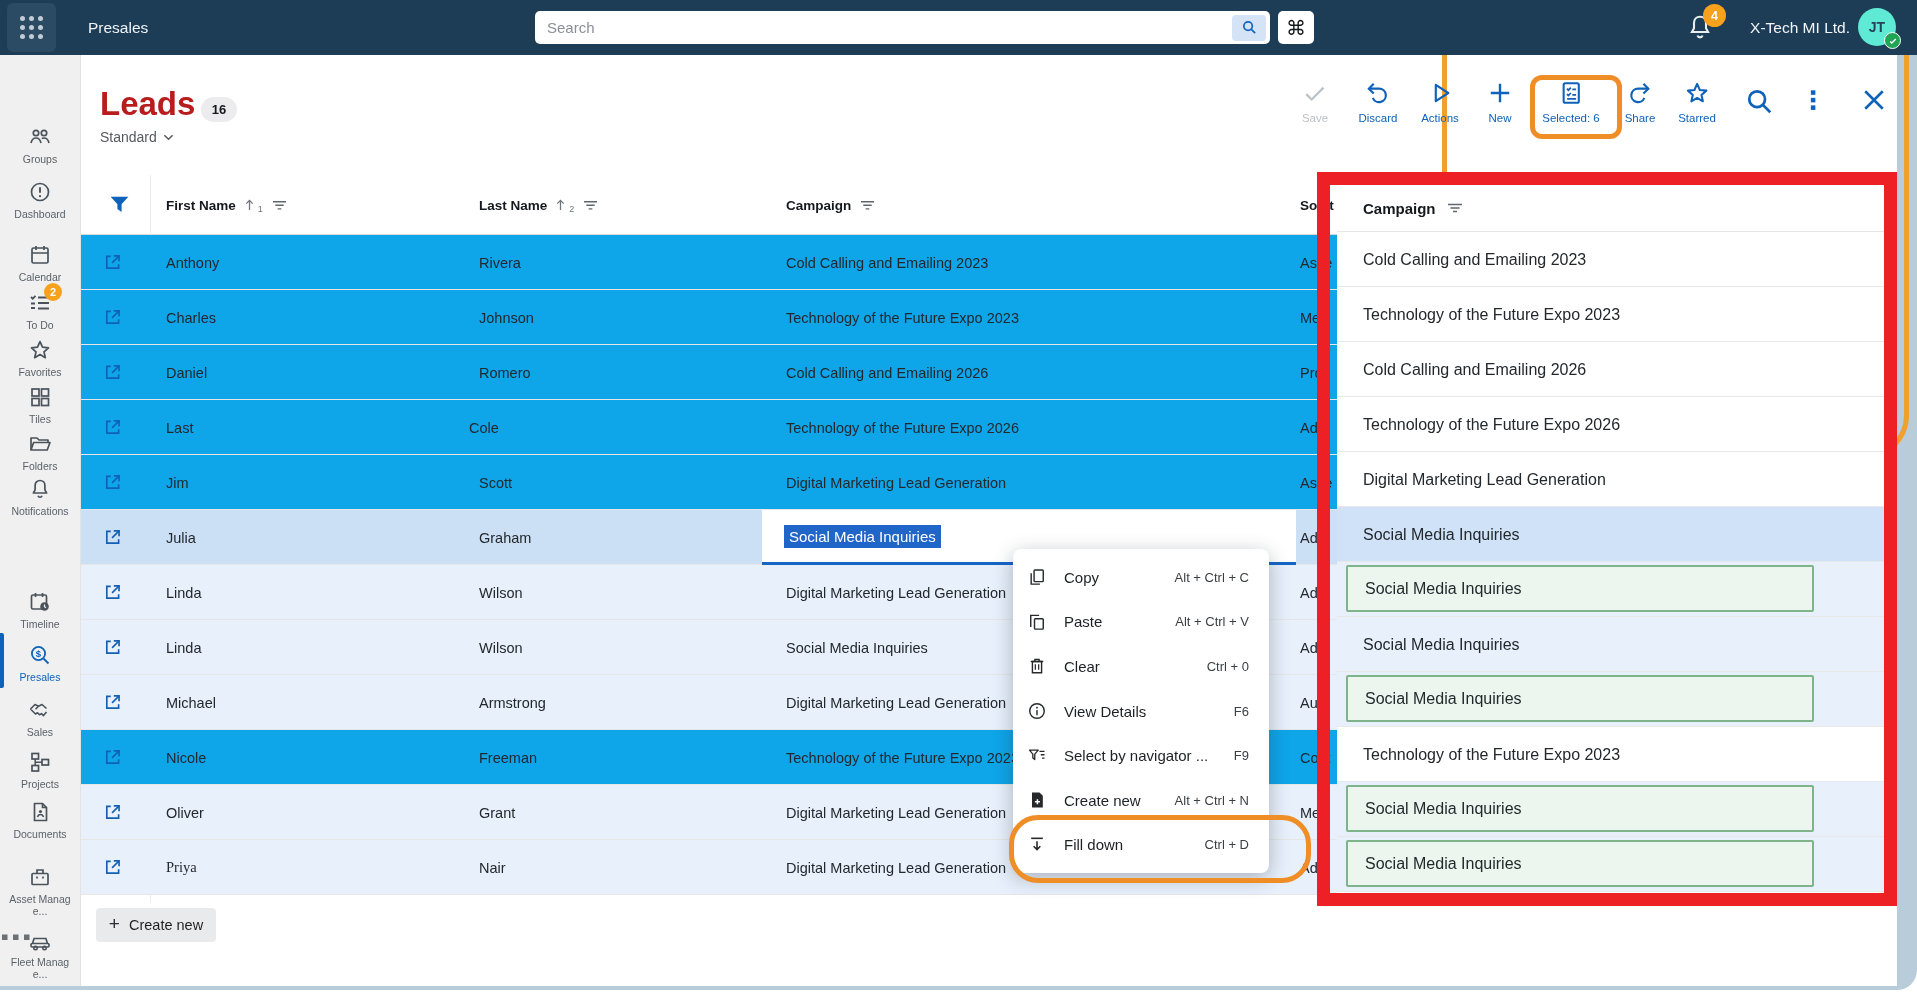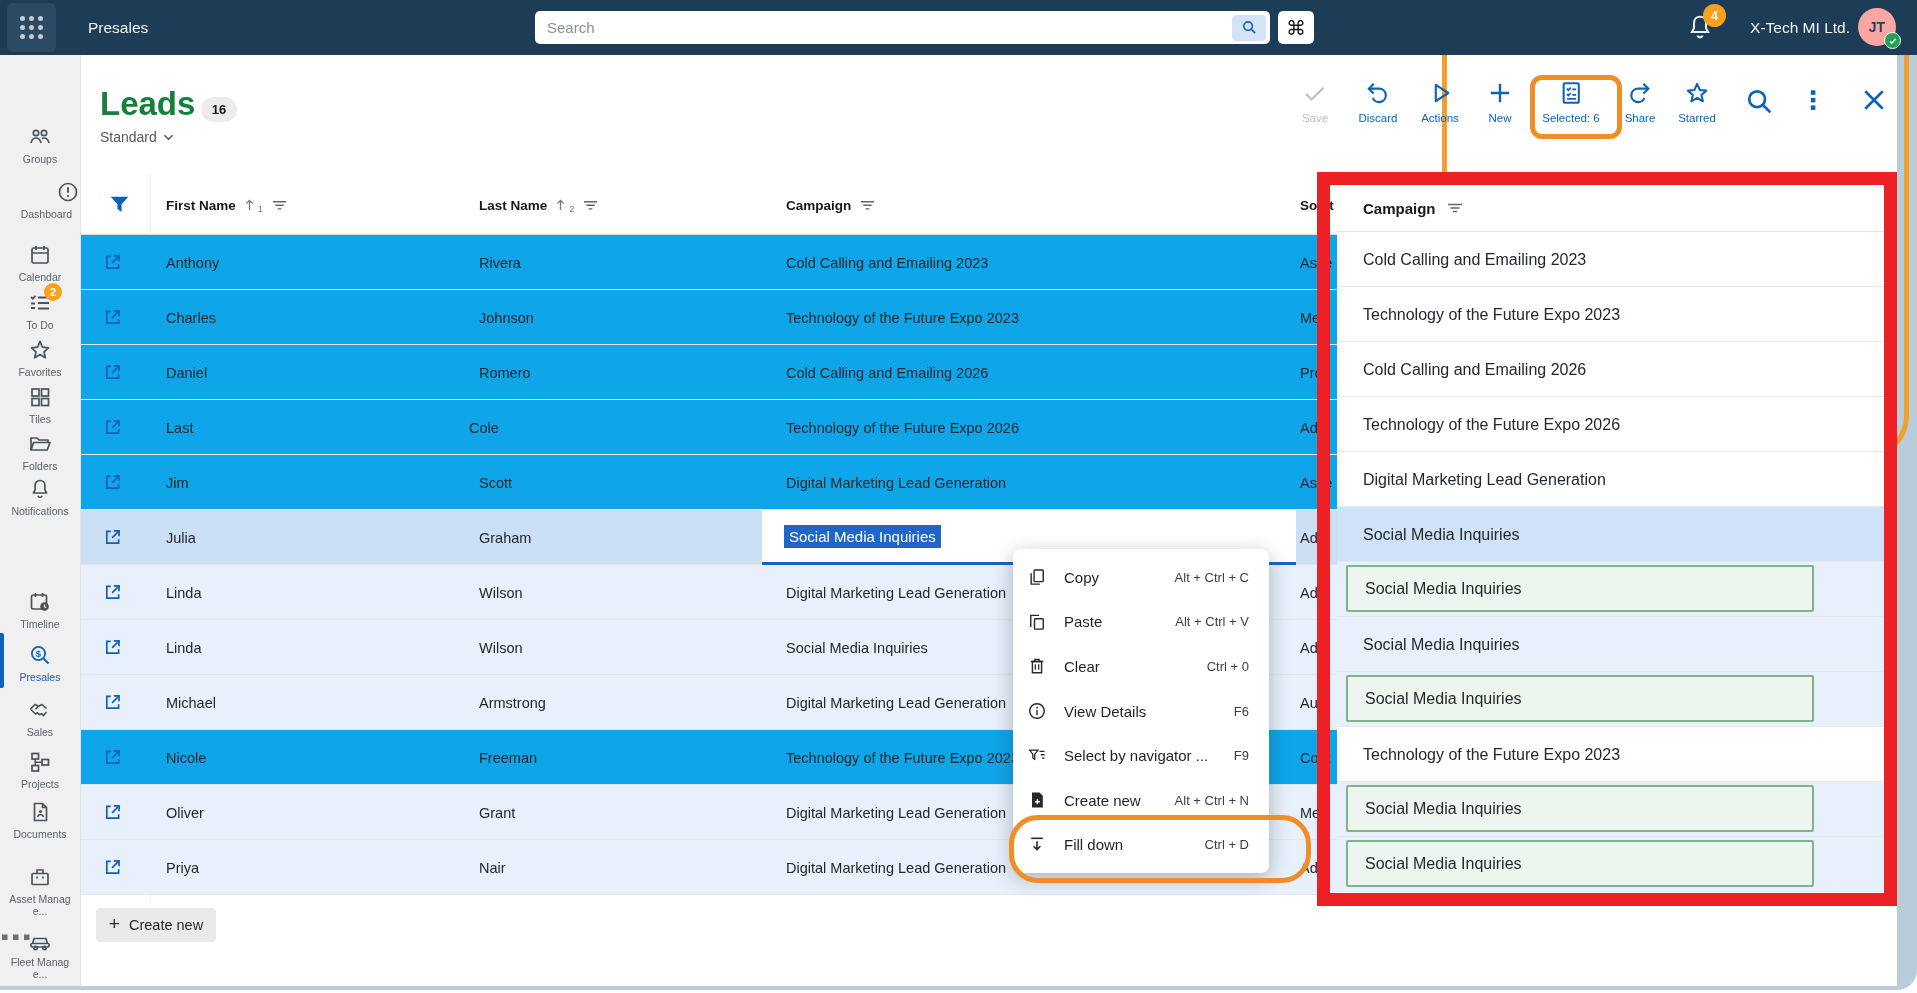--- a/index.html
+++ b/index.html
@@ -13,39 +13,39 @@
   .dots9 span{width:5px;height:5px;border-radius:50%;background:#c3ccd4;}
   .tb-title{left:88px;top:0;height:55px;display:flex;align-items:center;color:#eef3f7;font-size:15.5px;}
   .searchbox{left:535px;top:11px;width:735px;height:33px;background:#fff;border-radius:5px;display:flex;align-items:center;}
   .searchbox input{border:none;outline:none;flex:1;font-size:15px;color:#333;padding:0 12px;font-family:"Liberation Sans",sans-serif;background:transparent;}
   .searchbox input::placeholder{color:#8a9098;}
   .search-btn{width:34px;height:26px;margin-right:4px;background:#d4e3f6;border-radius:4px;display:flex;align-items:center;justify-content:center;cursor:pointer;}
   .cmd-btn{left:1278px;top:11px;width:36px;height:33px;background:#fff;border-radius:5px;display:flex;align-items:center;justify-content:center;font-size:20px;color:#15181b;cursor:pointer;}
   .bell{left:1686px;top:13px;width:28px;height:30px;cursor:pointer;}
   .bell-badge{left:1703px;top:4px;width:23px;height:23px;border-radius:50%;background:#f7a11d;color:#fff;font-size:12.5px;font-weight:bold;display:flex;align-items:center;justify-content:center;}
   .org{left:1615px;top:0;width:235px;height:55px;display:flex;align-items:center;justify-content:flex-end;color:#f2f5f8;font-size:15.5px;}
-  .avatar{left:1858px;top:8px;width:38px;height:38px;border-radius:50%;background:#fca5a5;color:#27415a;font-weight:bold;font-size:14px;display:flex;align-items:center;justify-content:center;cursor:pointer;}
+  .avatar{left:1858px;top:8px;width:38px;height:38px;border-radius:50%;background:#5eead4;color:#27415a;font-weight:bold;font-size:14px;display:flex;align-items:center;justify-content:center;cursor:pointer;}
   .avatar-badge{left:1884px;top:32px;width:15px;height:15px;border-radius:50%;background:#21a453;border:1.5px solid #fff;display:flex;align-items:center;justify-content:center;}
 
   
   .frame{left:0;top:55px;width:1917px;height:935px;border-right:20px solid #b9ccd9;border-bottom:4px solid #b9ccd9;border-radius:0 0 20px 0;box-sizing:border-box;z-index:4;pointer-events:none;}
 
   
   .sidebar{left:0;top:55px;width:80px;height:931px;background:#f0f0f1;border-right:1px solid #e3e3e4;z-index:2;}
   .sb-item{position:absolute;left:0;width:80px;text-align:center;color:#4a525a;cursor:pointer;}
   .sb-item .ic{display:inline-block;width:24px;height:24px;}
   .sb-item .lbl{margin:1px auto 0;max-width:64px;font-size:10.5px;line-height:11.5px;color:#5b6269;word-break:break-all;}
   .sb-item.sel{color:#0e62b9;}
   .sb-item.sel .lbl{color:#0e62b9;}
   .sb-bar{position:absolute;left:0;width:4px;background:#0e62b9;border-radius:0 2px 2px 0;}
   .sb-badge{position:absolute;width:18px;height:18px;border-radius:50%;background:#f7a11d;color:#fff;font-size:11px;font-weight:bold;display:flex;align-items:center;justify-content:center;}
   .sb-more{position:absolute;left:0;top:878px;width:80px;text-align:center;cursor:pointer;color:#6b7177;}
 
   
-  .page-title{left:100px;top:85px;font-size:33px;font-weight:bold;color:#15803d;z-index:1;}
+  .page-title{left:100px;top:85px;font-size:33px;font-weight:bold;color:#b91c1c;z-index:1;}
   .count-pill{left:201px;top:97px;min-width:22px;padding:0 7px;height:25px;border-radius:13px;background:#ececee;color:#15191d;font-size:13px;font-weight:bold;display:flex;align-items:center;justify-content:center;}
   .view-sel{left:100px;top:129px;font-size:14px;color:#55595e;display:flex;align-items:center;gap:6px;cursor:pointer;}
 
   
   .tbtn{position:absolute;top:80px;transform:translateX(-50%);text-align:center;color:#0f62b9;cursor:pointer;z-index:8;}
   .tbtn .ic{display:inline-block;width:26px;height:26px;}
   .tbtn .lb{font-size:11.5px;margin-top:2px;white-space:nowrap;}
   .tbtn.disabled{color:#bcc2c8;cursor:default;}
   .sel-ring{left:1530px;top:75px;width:82px;height:54px;border:5px solid #ef8d26;border-radius:12px;z-index:12;pointer-events:none;}
   .big-orange{left:1442px;top:16px;width:467px;height:444px;border:5px solid #f0a02f;border-radius:14px 14px 45px 45px;box-sizing:border-box;z-index:6;pointer-events:none;}
@@ -139,21 +139,21 @@
       </div>
   </div>
 
   <div class="abs sidebar" id="sidebar">
       <div class="sb-item" style="top: 70px;"><div class="ic"><svg width="24" height="24" viewBox="0 0 24 24">
             <circle cx="8" cy="8" r="2.7" fill="none" stroke="currentColor" stroke-width="1.7"></circle>
             <circle cx="16" cy="8" r="2.7" fill="none" stroke="currentColor" stroke-width="1.7"></circle>
             <path d="M3 18c.7-3.2 2.5-5 5-5s4.3 1.8 5 5" fill="none" stroke="currentColor" stroke-width="1.7"></path>
             <path d="M13.8 13.6c.7-.4 1.4-.6 2.2-.6 2.5 0 4.3 1.8 5 5" fill="none" stroke="currentColor" stroke-width="1.7"></path>
           </svg></div><div class="lbl">Groups</div></div>
-      <div class="sb-item" style="top: 125px; text-align: right;"><div class="ic"><svg width="24" height="24" viewBox="0 0 24 24">
+      <div class="sb-item" style="top: 125px;"><div class="ic"><svg width="24" height="24" viewBox="0 0 24 24">
             <circle cx="12" cy="12" r="8.5" fill="none" stroke="currentColor" stroke-width="1.7"></circle>
             <path d="M12 7.2v5.6" fill="none" stroke="currentColor" stroke-width="1.9"></path>
             <circle cx="12" cy="16.2" r="1.1" fill="currentColor"></circle>
           </svg></div><div class="lbl">Dashboard</div></div>
       <div class="sb-item" style="top: 188px;"><div class="ic"><svg width="24" height="24" viewBox="0 0 24 24">
             <rect x="4" y="5" width="16" height="15" rx="1.5" fill="none" stroke="currentColor" stroke-width="1.7"></rect>
             <path d="M8 3v4M16 3v4M4 10h16" fill="none" stroke="currentColor" stroke-width="1.7"></path>
           </svg></div><div class="lbl">Calendar</div></div>
       <div class="sb-item" style="top: 236px;"><div class="ic"><svg width="24" height="24" viewBox="0 0 24 24">
             <path d="M10 6.5h11M10 12h11M10 17.5h11" fill="none" stroke="currentColor" stroke-width="1.8"></path>
@@ -474,21 +474,21 @@
         <div class="cell" style="left: 1220px;">Mea</div>
       </div>
       <div class="trow selected" style="top: 840px;">
         <div class="rowlink">
           <svg width="21" height="21" viewBox="0 0 24 24">
             <path d="M10 5H5.5v13.5H19V14" fill="none" stroke="currentColor" stroke-width="1.9"></path>
             <path d="M13.5 4.5h6v6" fill="none" stroke="currentColor" stroke-width="1.9"></path>
             <path d="M19.5 4.5l-8 8" fill="none" stroke="currentColor" stroke-width="1.9"></path>
           </svg>
         </div>
-        <div class="cell" style="left: 86px;">Priya</div>
+        <div class="cell" style="left: 86px; font-family: Liberation Serif, serif;">Priya</div>
         <div class="cell" style="left: 399px;">Nair</div>
         <div class="cell" style="left: 706px;">Digital Marketing Lead Generation</div>
         <div class="cell" style="left: 1220px;">Addi</div>
       </div>
     </div>
   <div class="abs createnew">
     <span class="plus">+</span>
     <span>Create new</span>
   </div>
 

